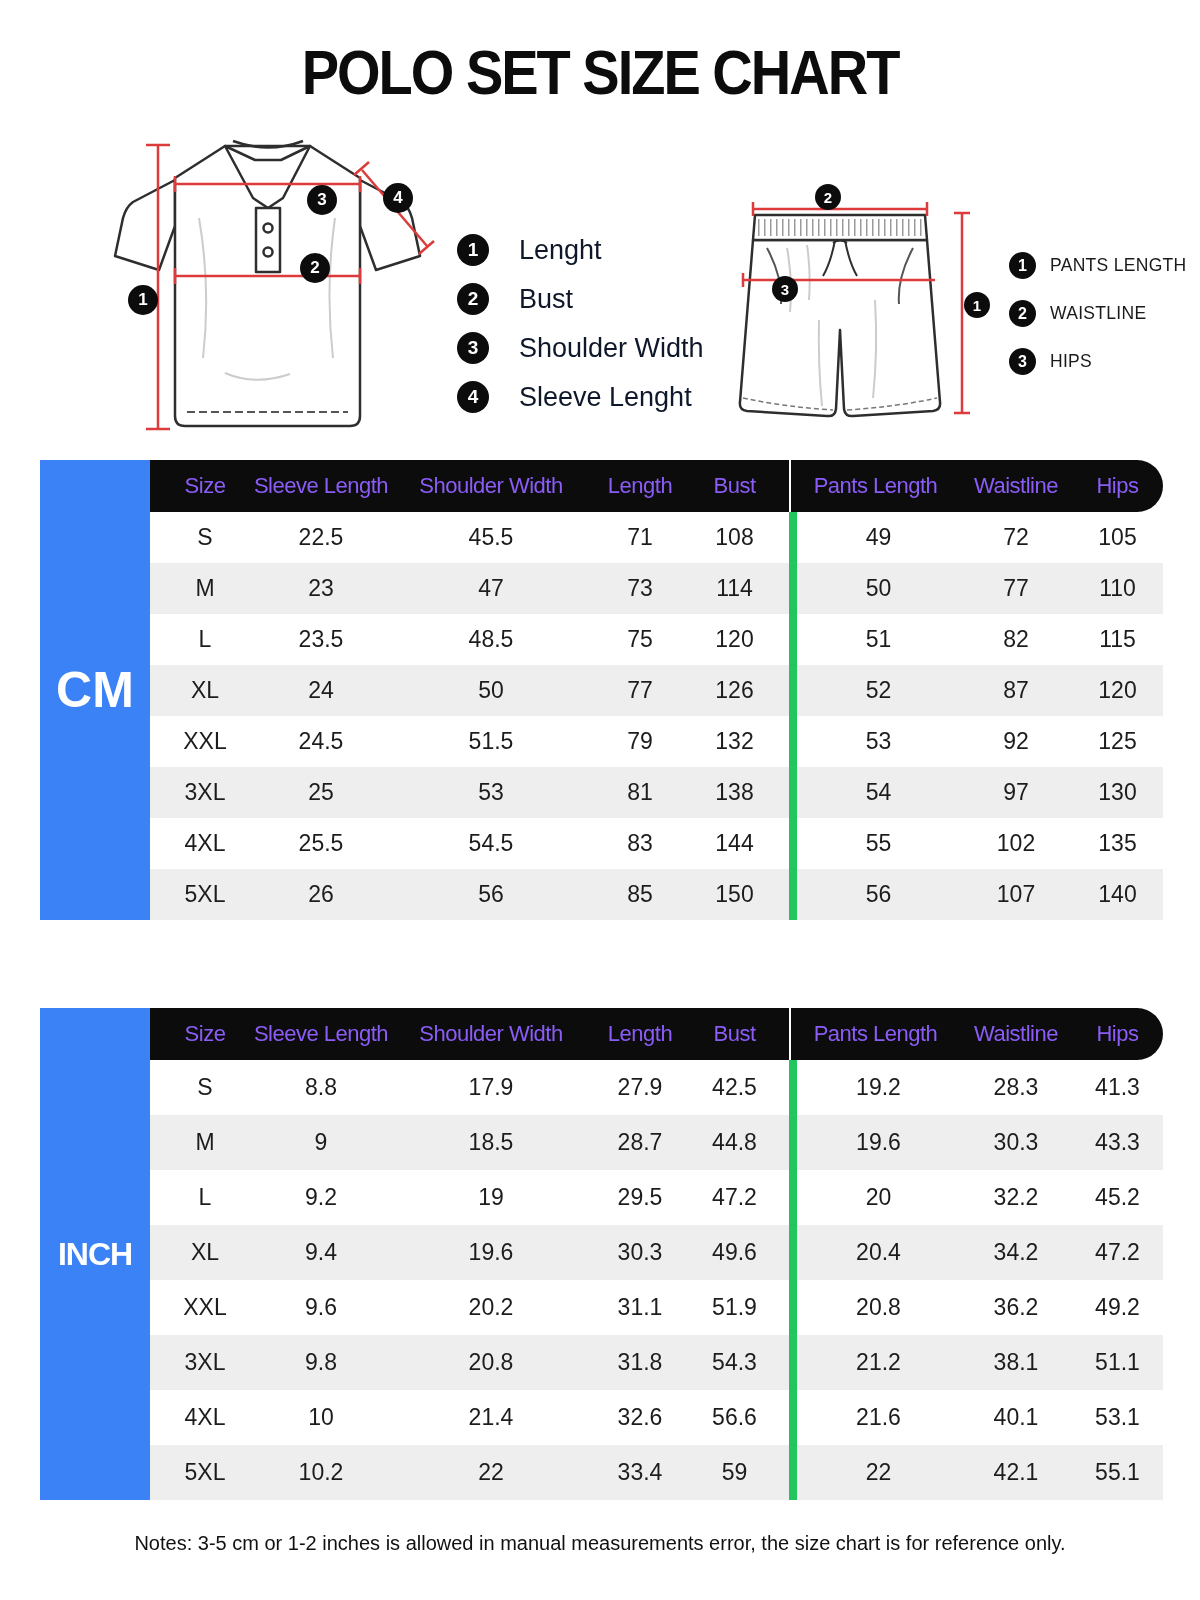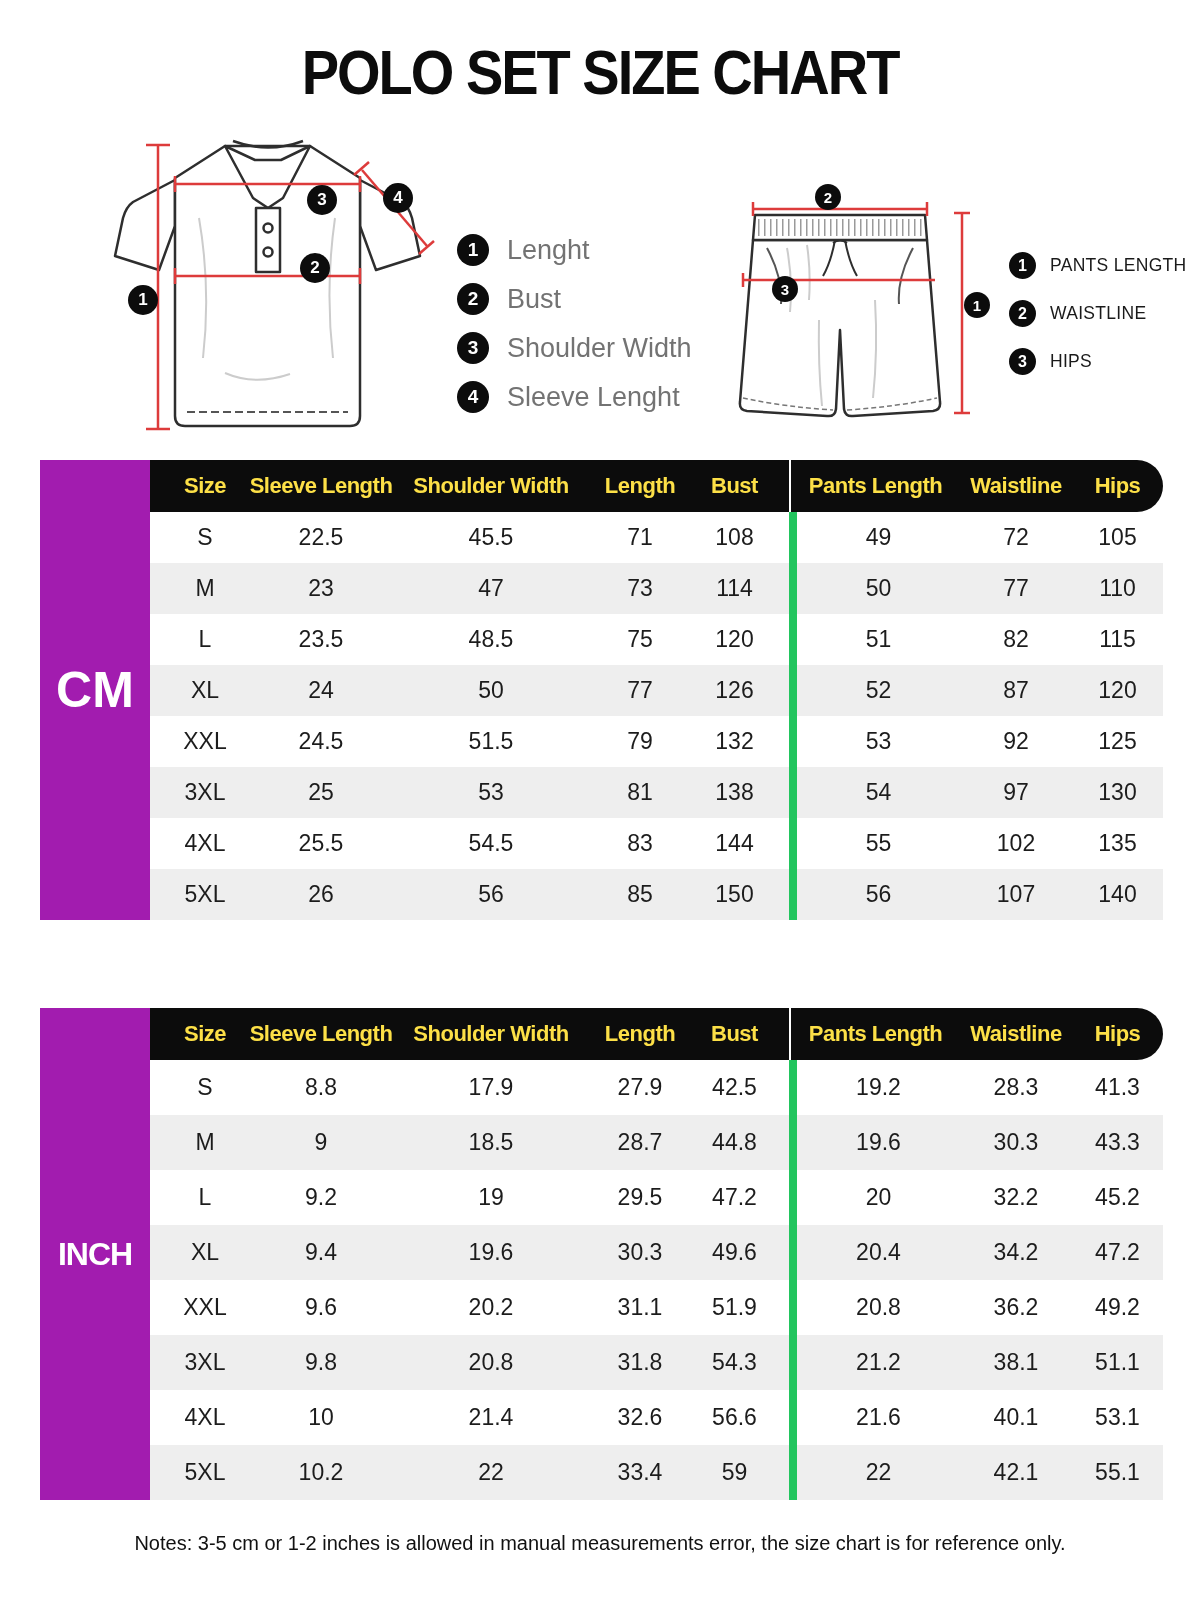--- a/index.html
+++ b/index.html
@@ -17,40 +17,40 @@
 
   .dmark{position:absolute;width:30px;height:30px;border-radius:50%;background:#0c0c0c;color:#fff;
          display:flex;align-items:center;justify-content:center;font-weight:bold;font-size:17px;}
   .dmark.small{width:26px;height:26px;font-size:15px;}
 
   
   .legend{position:absolute;}
   .legend-polo{left:457px;top:234px;}
   .legend-polo .lrow{display:flex;align-items:center;margin-bottom:17px;height:32px;}
   .legend-polo .lmark{width:32px;height:32px;font-size:19px;}
-  .legend-polo .ltext{font-size:27px;margin-left:18px;color:#737373;}
+  .legend-polo .ltext{font-size:27px;margin-left:30px;color:#0f172a;}
   .legend-shorts{left:1009px;top:252px;}
   .legend-shorts .lrow{display:flex;align-items:center;margin-bottom:21px;height:27px;}
   .legend-shorts .lmark{width:27px;height:27px;font-size:16px;}
   .legend-shorts .ltext{font-size:17.5px;margin-left:14px;letter-spacing:0.3px;color:#1a1a1a;}
   .lmark{border-radius:50%;background:#0c0c0c;color:#fff;display:flex;align-items:center;
          justify-content:center;font-weight:bold;flex:0 0 auto;}
 
   
   .sizetable{position:absolute;left:40px;width:1123px;}
   .t-cm{top:460px;}
   .t-inch{top:1008px;}
-  .unit-label{position:absolute;left:0;top:0;bottom:0;width:110px;background:#a21caf;color:#fff;
+  .unit-label{position:absolute;left:0;top:0;bottom:0;width:110px;background:#3b82f6;color:#fff;
               display:flex;align-items:center;justify-content:center;font-weight:bold;z-index:2;}
   .t-cm .unit-label{font-size:50px;}
   .t-inch .unit-label{font-size:32px;letter-spacing:-1px;}
   .thead{position:relative;z-index:1;display:grid;height:52px;background:#0c0c0c;
          border-radius:0 26px 26px 0;
          grid-template-columns:110px 110px 122px 218px 80px 109px 171px 112px 91px;}
-  .hcell{display:flex;align-items:center;justify-content:center;color:#fde047;font-weight:bold;
+  .hcell{display:flex;align-items:center;justify-content:center;color:#8b5cf6;font-weight:normal;
          font-size:22px;letter-spacing:-0.5px;white-space:nowrap;}
   .thead .c-pants{border-left:2px solid #fff;}
   .rows{margin-left:110px;}
   .trow{display:grid;grid-template-columns:110px 122px 218px 80px 109px 171px 112px 91px;}
   .t-cm .trow{height:51px;}
   .t-inch .trow{height:55px;}
   .trow:nth-child(even){background:#eeeeee;}
   .cell{display:flex;align-items:center;justify-content:center;font-size:23px;color:#1c1c1c;}
   .trow .c-pants{border-left:8px solid #22c55e;}
 

